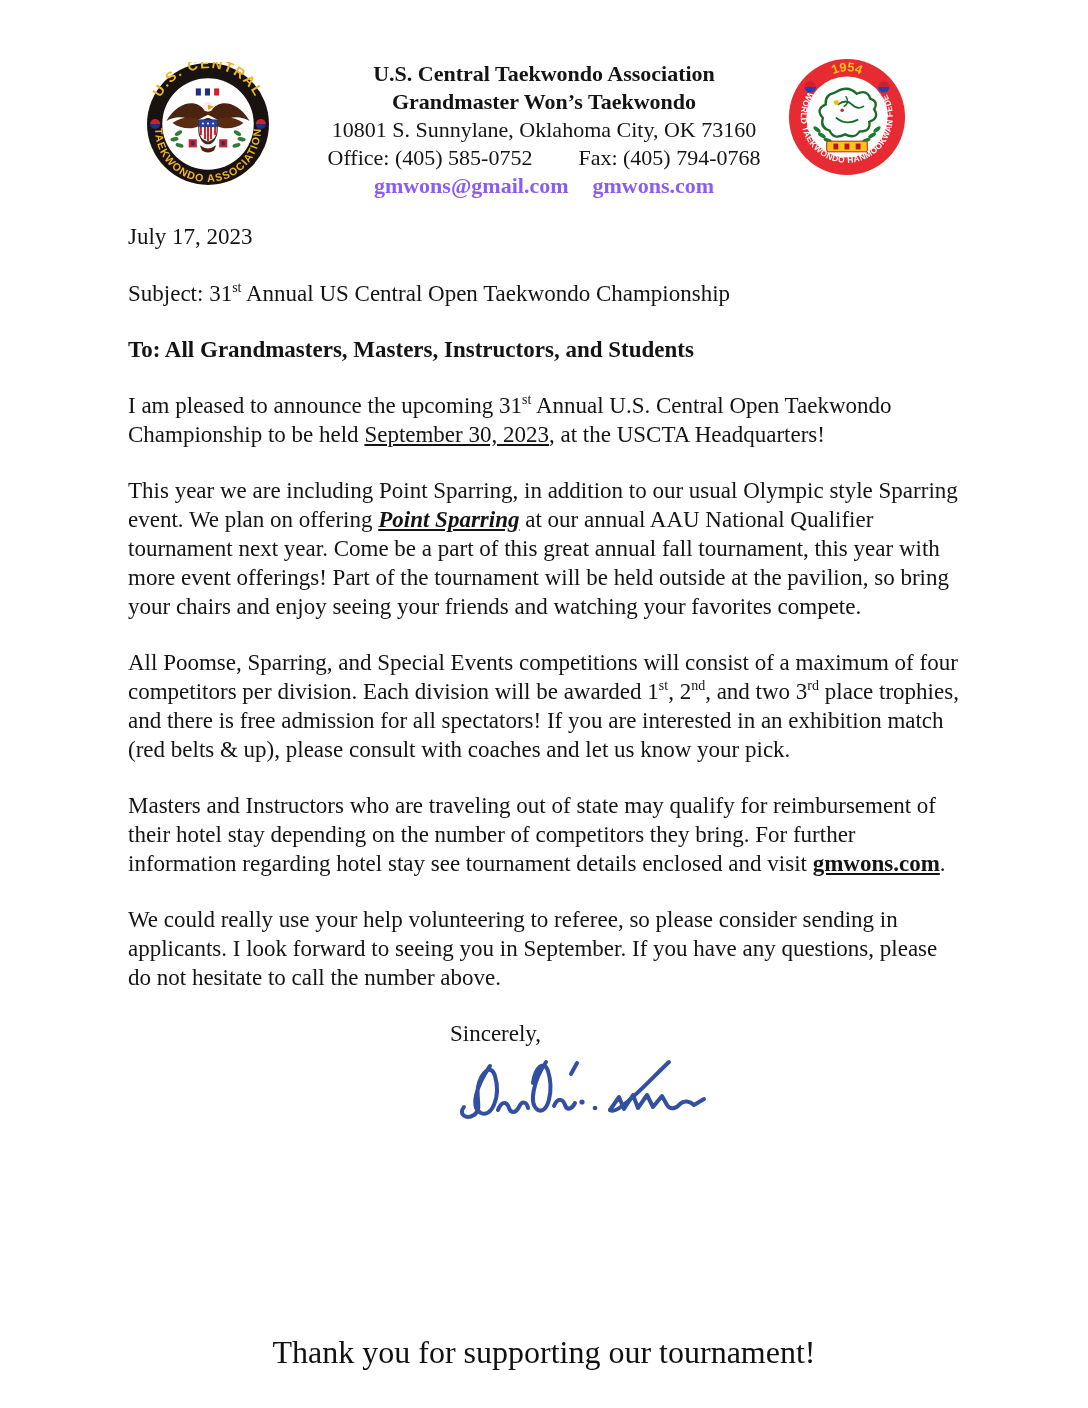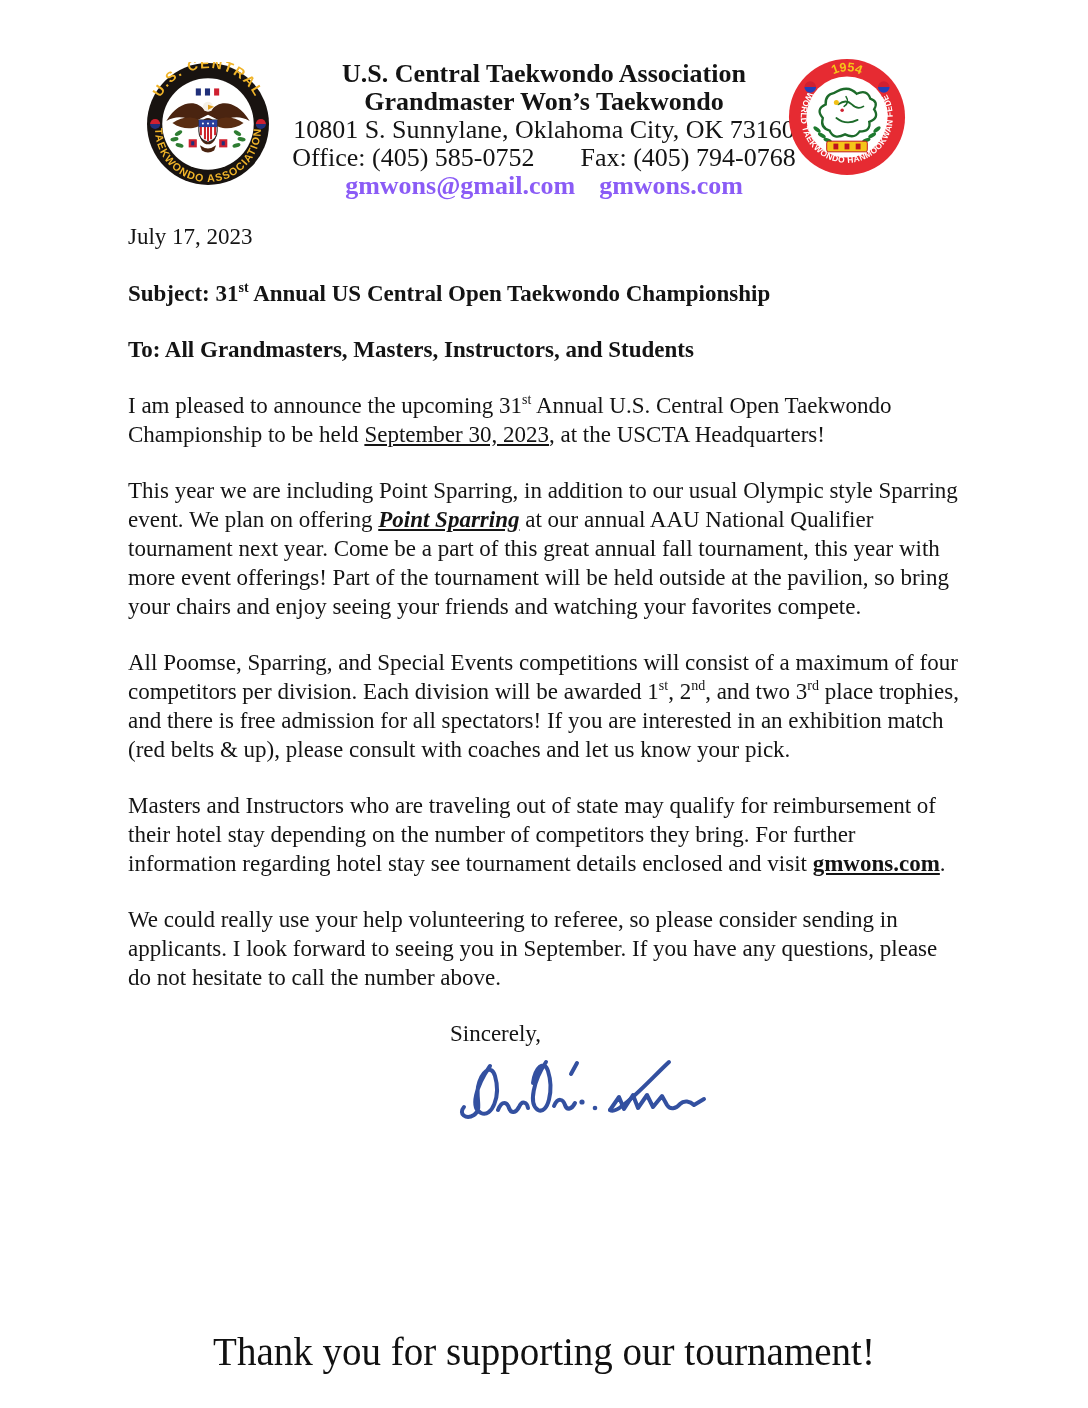--- a/index.html
+++ b/index.html
@@ -7,44 +7,44 @@
     position:relative; width:1088px; height:1408px; background:#ffffff;
     font-family:"Liberation Serif", serif; color:#141414; overflow:hidden;
   }
 
   
   .header { position:absolute; left:128px; top:58px; width:832px; height:154px; }
   .logo { position:absolute; }
   .logo-left  { left:18px;  top:4px; width:124px; height:124px; }
   .logo-right { left:660px; top:0;   width:118px; height:118px; }
   .head-text { position:absolute; left:150px; top:2px; width:532px; text-align:center;
-               font-size:26px; line-height:28px; white-space:nowrap; }
+               font-size:22px; line-height:28px; white-space:nowrap; }
   .head-text .b { font-weight:bold; }
   .office-gap { display:inline-block; width:46px; }
   .link-line { font-weight:bold; }
   .link { color:#8b5cf6; }
   .email-gap { display:inline-block; width:24px; }
 
   
   .content { position:absolute; left:128px; top:212px; width:833px;
              font-size:23px; line-height:29px; }
   .date    { margin:10px 0 0 0; }
-  .subject { font-weight:bold; margin:28px 0 0 0; }
+  .subject { font-weight:normal; margin:28px 0 0 0; }
   .to      { font-weight:bold; margin:27px 0 9px 0; }
   .para    { margin:27px 0 0 0; }
   sup { font-size:14px; line-height:0; vertical-align:super; }
   .u  { text-decoration:underline; }
   .b  { font-weight:normal; }
   .bi { font-weight:bold; font-style:italic; text-decoration:underline; }
   .blink { font-weight:bold; text-decoration:underline; }
   .closing   { margin:27px 0 0 322px; }
   .sig-svg   { display:block; margin:4px 0 0 326px; }
   .sig-block { margin:6px 0 0 322px; }
   .footer { position:absolute; left:0; top:1330px; width:1088px; text-align:center;
-            font-size:39px; line-height:44px; color:#111; }
+            font-size:32px; line-height:44px; color:#111; }
 </style>
 </head>
 <body>
 
 <div class="page">
 
   <div class="header">
 
     <svg class="logo logo-left" viewBox="0 0 122 122">
       <circle cx="61" cy="61" r="60" fill="#181310"></circle>

